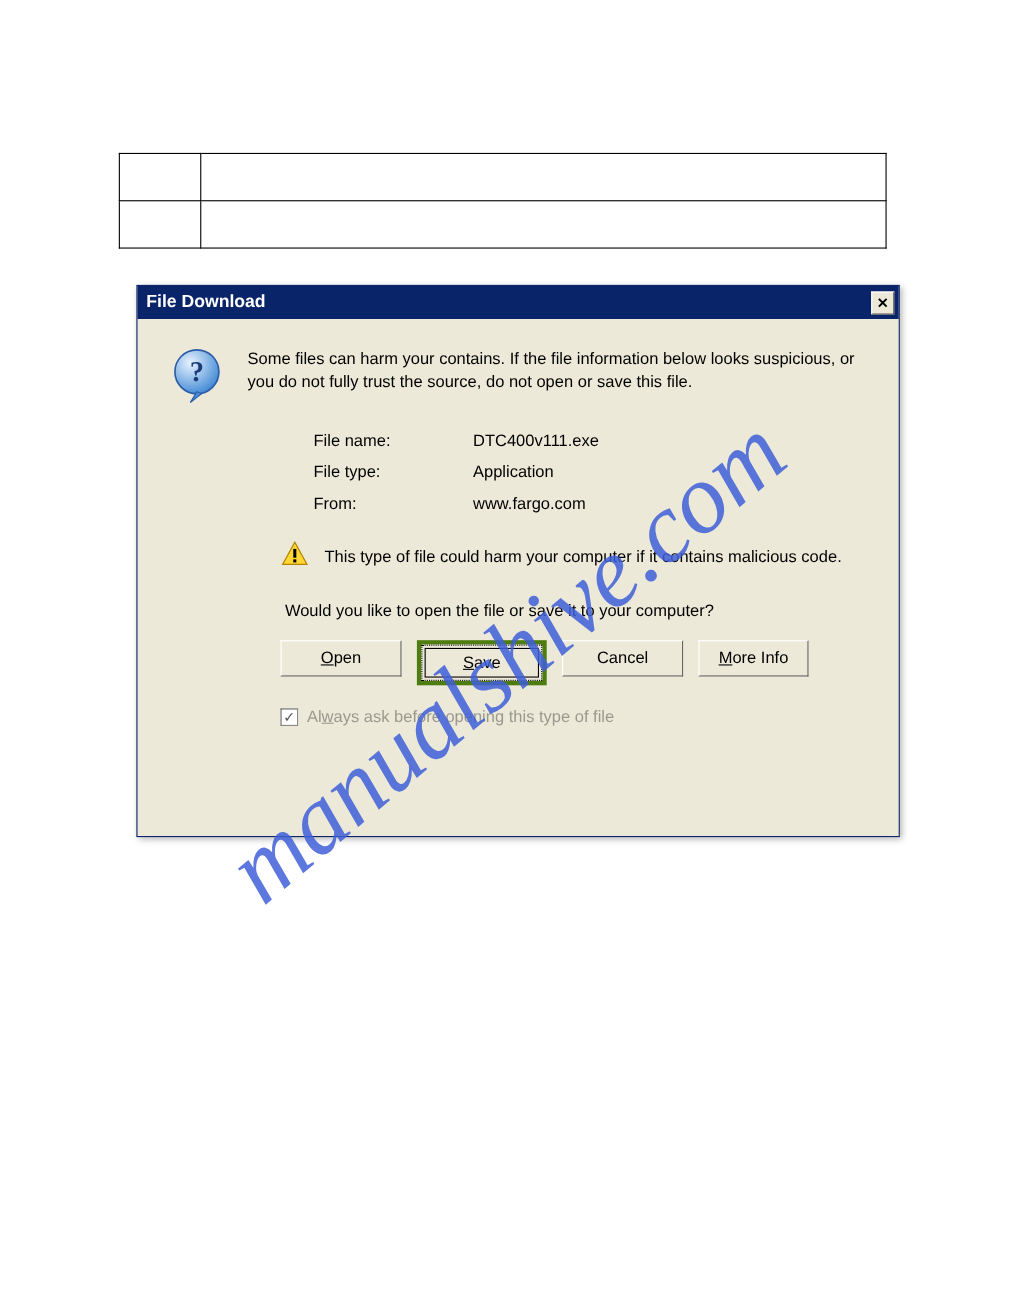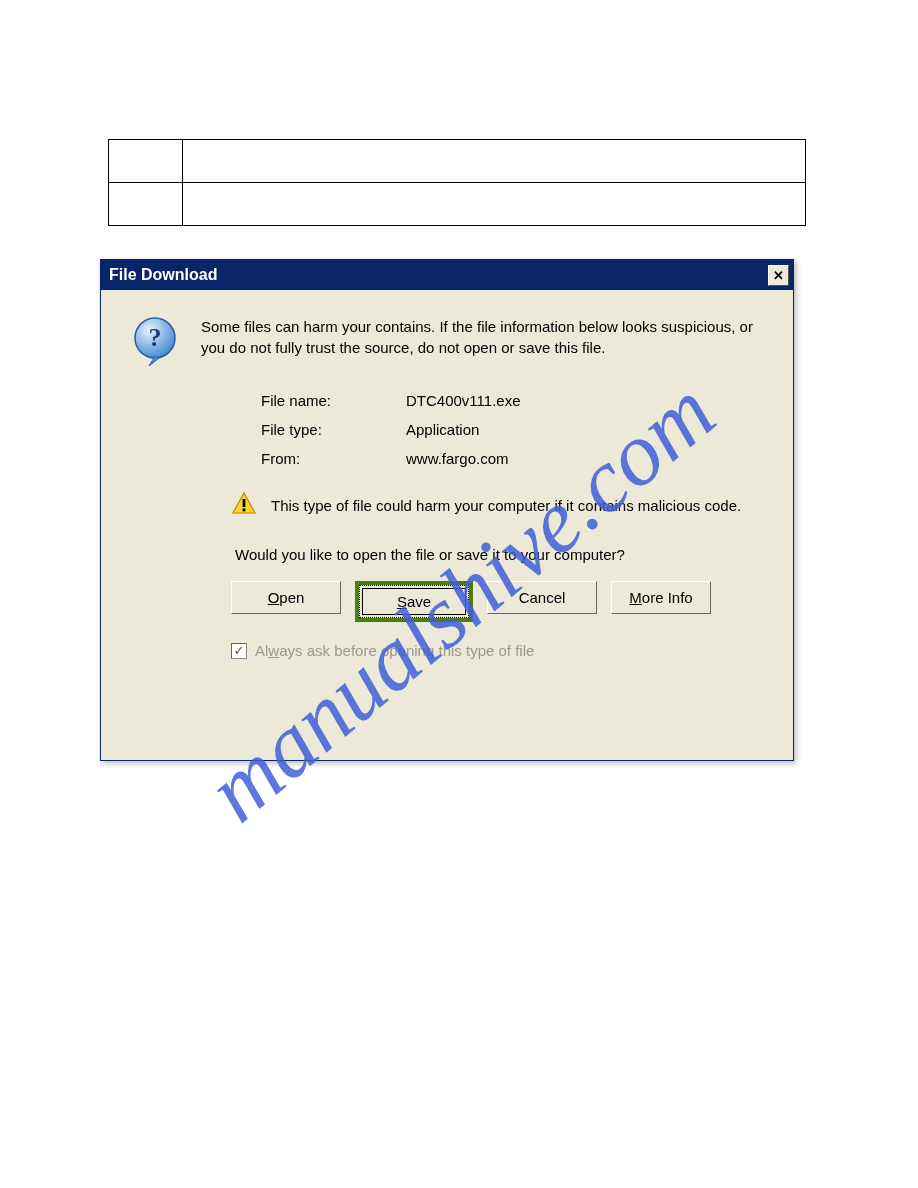--- a/index.html
+++ b/index.html
@@ -40,21 +40,21 @@
       z-index: 10;
       display: flex;
       align-items: center;
       justify-content: center;
       white-space: nowrap;
     }
 
     .dialog {
       position: absolute;
       top: 259px;
-      left: 100px;
+      left: 124px;
       width: 694px;
       height: 502px;
       background: #ece9d8;
       border: 1px solid #0a246a;
       box-shadow: 2px 2px 6px rgba(0,0,0,0.3);
     }
     .titlebar {
       background: linear-gradient(#0a246a, #0a246a);
       height: 30px;
       color: #fff;

